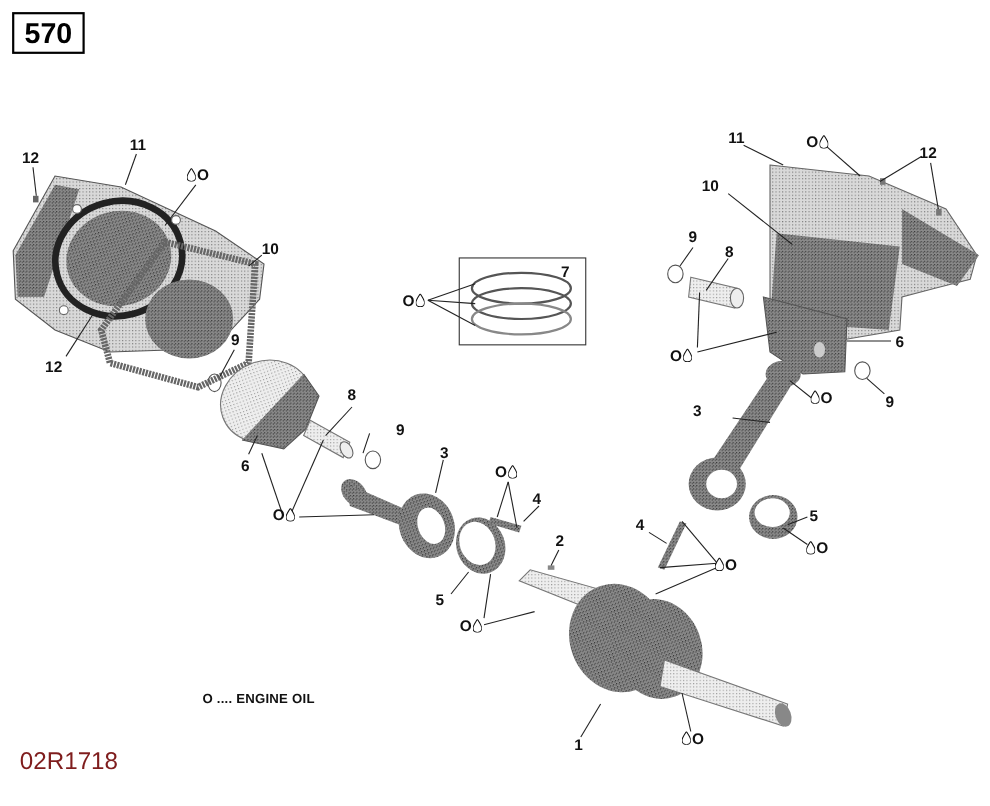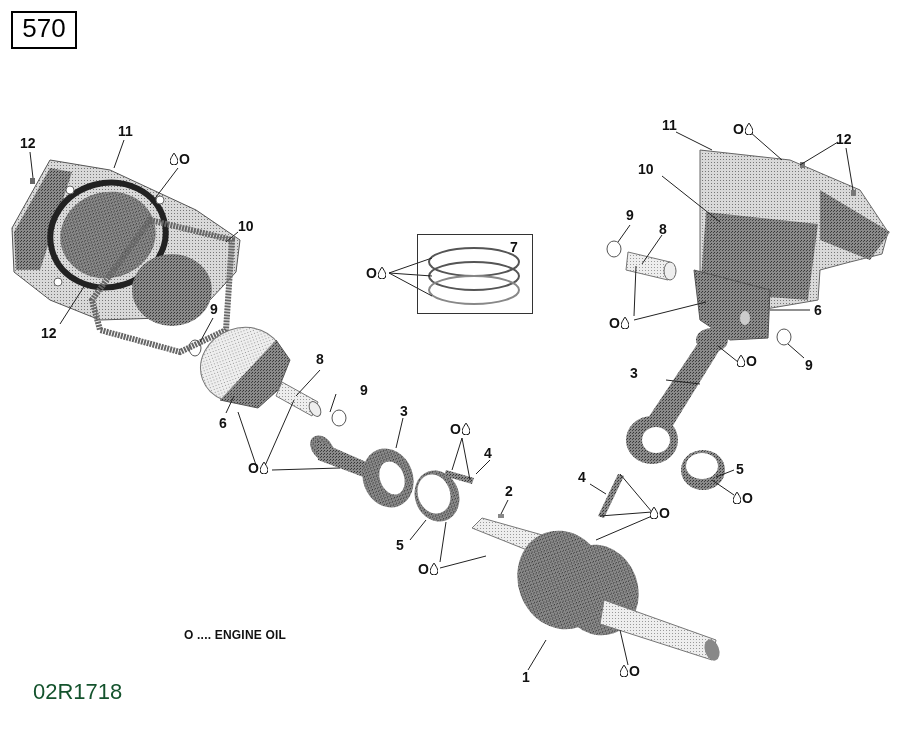--- a/index.html
+++ b/index.html
@@ -1,23 +1,23 @@
 <!DOCTYPE html>
 <html><head>
 <meta charset="utf-8">
 <style>
   html, body { margin: 0; padding: 0; background: #ffffff; }
   body { width: 900px; height: 733px; position: relative; overflow: hidden; font-family: "Liberation Sans", sans-serif; }
-  .page-box { position: absolute; left: 11px; top: 11px; width: 66px; height: 38px; border: 2px solid #000; box-sizing: border-box; display: flex; align-items: flex-start; justify-content: center; font-family: "Liberation Sans", sans-serif; font-weight: normal; font-size: 26px; color: #000; }
+  .page-box { position: absolute; left: 11px; top: 11px; width: 66px; height: 38px; border: 2px solid #000; box-sizing: border-box; display: flex; align-items: center; justify-content: center; font-family: "Liberation Sans", sans-serif; font-weight: bold; font-size: 26px; color: #000; }
   .drawing { position: absolute; left: 0; top: 0; width: 900px; height: 733px; }
   .callout { position: absolute; font-family: "Liberation Sans", sans-serif; font-weight: bold; font-size: 14px; color: #111; line-height: 1; white-space: nowrap; }
   .oil { position: absolute; font-family: "Liberation Sans", sans-serif; font-weight: bold; font-size: 14px; color: #111; line-height: 1; white-space: nowrap; display: flex; align-items: center; gap: 1px; }
   .drop { display: inline-block; width: 8px; height: 12px; }
   .legend { position: absolute; left: 184px; top: 628px; font-family: "Liberation Sans", sans-serif; font-weight: bold; font-size: 12px; color: #111; letter-spacing: 0.2px; }
-  .diagram-id { position: absolute; left: 33px; top: 679px; font-family: "Liberation Sans", sans-serif; font-size: 22px; color: #14532d; }
+  .diagram-id { position: absolute; left: 18px; top: 679px; font-family: "Liberation Sans", sans-serif; font-size: 22px; color: #7f1d1d; }
   .ring-box { position: absolute; left: 417px; top: 234px; width: 116px; height: 80px; border: 1.5px solid #333; box-sizing: border-box; }
 </style>
 </head>
 <body>
 
 <div class="page-box">
     <span>570</span>
   </div>
 
 <svg class="drawing" viewBox="0 0 900 733" xmlns="http://www.w3.org/2000/svg">

